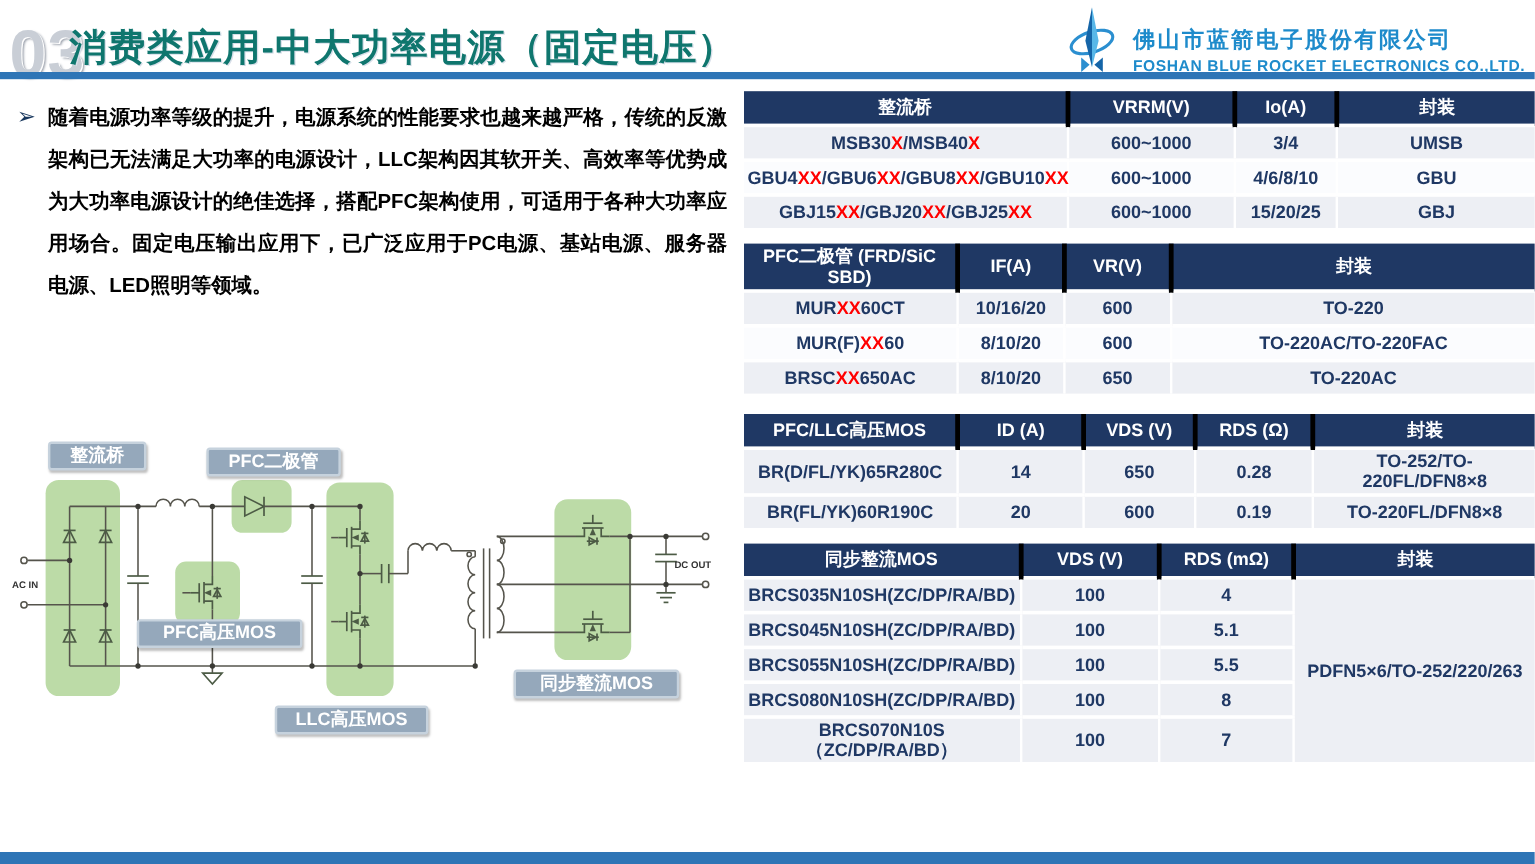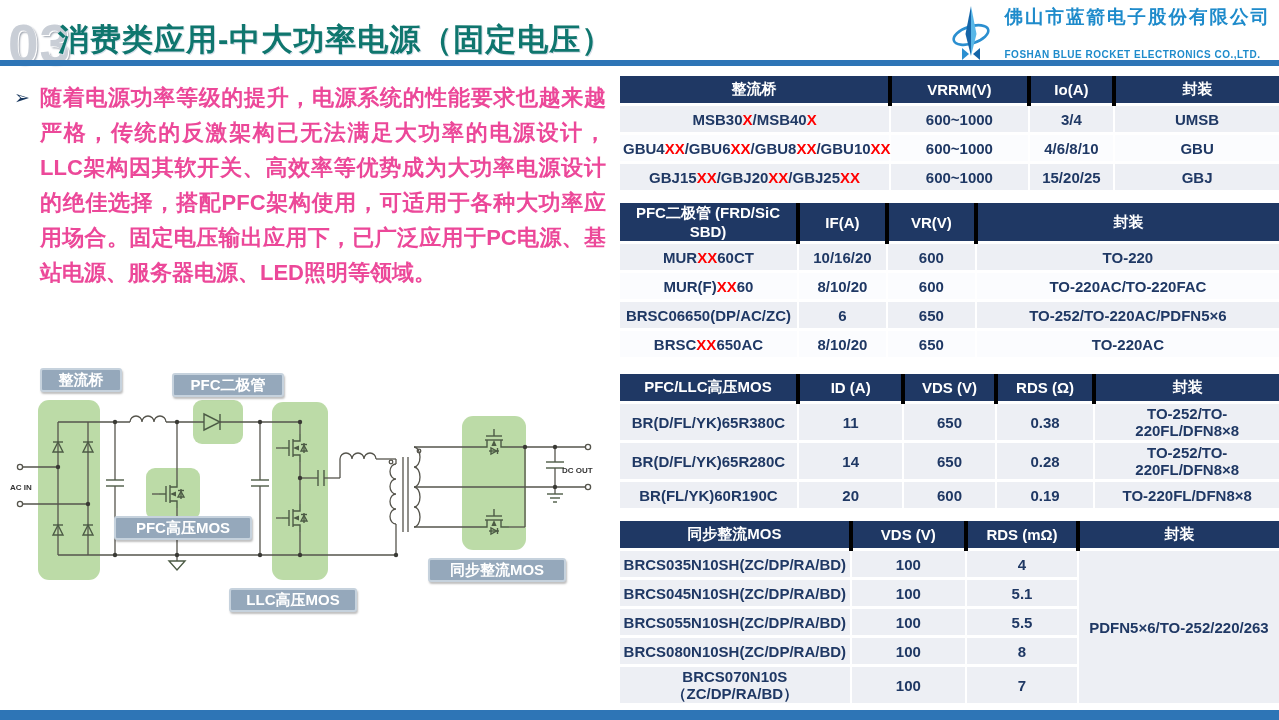--- a/index.html
+++ b/index.html
@@ -12,29 +12,29 @@
     position:absolute;left:8px;top:12px;font-size:55px;font-weight:bold;
     color:#c9ced6;text-shadow:1px 1px 0 #ffffff,2px 2px 2px #9aa0ab;letter-spacing:1px;
   }
   .hdr-title{
     position:absolute;left:58px;top:19px;font-size:31px;font-weight:bold;
     color:#0f766e;letter-spacing:1px;text-shadow:1px 1px 0 #d8dfe9;white-space:nowrap;
   }
   .hdr-bar{position:absolute;left:0;top:60px;width:1279px;height:6px;background:#2e75b6;}
   .bottom-bar{position:absolute;left:0;bottom:0;width:1279px;height:10px;background:#2e75b6;}
   
-  .logo{position:absolute;right:8px;top:4px;display:flex;align-items:flex-start;}
+  .logo{position:absolute;right:8px;top:4px;display:flex;align-items:flex-end;}
   .logo-txt{margin-left:6px;}
   .logo-cn{font-size:18.5px;font-weight:bold;color:#1e8bcb;letter-spacing:2px;white-space:nowrap;}
-  .logo-en{font-size:10px;font-weight:bold;color:#1e8bcb;letter-spacing:0.5px;white-space:nowrap;margin-top:20px;}
+  .logo-en{font-size:13px;font-weight:bold;color:#1e8bcb;letter-spacing:0.5px;white-space:nowrap;margin-top:2px;}
   
   .intro{position:absolute;left:12px;top:80px;width:600px;}
   .intro .bullet{position:absolute;left:2px;top:6px;font-size:19px;color:#17365d;font-weight:bold;}
   .intro .txt{
-    margin-left:28px;width:566px;font-size:22px;font-weight:bold;color:#ec4899;
+    margin-left:28px;width:566px;font-size:17px;font-weight:bold;color:#000000;
     line-height:35px;text-align:justify;
   }
   
   .diagram{position:absolute;left:10px;top:352px;width:600px;height:305px;}
   .diagram svg{position:absolute;left:0;top:0;}
   .pill{
     position:absolute;background:#95a8bb;border:2px solid #c6d2dd;border-radius:3px;
     color:#ffffff;font-weight:bold;font-size:15px;text-align:center;line-height:20px;
     box-shadow:1px 2px 2px rgba(0,0,0,.25);padding:0 4px;white-space:nowrap;
   }
@@ -284,26 +284,20 @@
           <td>600</td>
           <td>TO-220</td>
         </tr>
         <tr>
           <td>MUR(F)<span class="red">XX</span>60</td>
           <td>8/10/20</td>
           <td>600</td>
           <td>TO-220AC/TO-220FAC</td>
         </tr>
         <tr>
-          <td>BRSC06650(DP/AC/ZC)</td>
-          <td>6</td>
-          <td>650</td>
-          <td>TO-252/TO-220AC/PDFN5×6</td>
-        </tr>
-        <tr>
           <td>BRSC<span class="red">XX</span>650AC</td>
           <td>8/10/20</td>
           <td>650</td>
           <td>TO-220AC</td>
         </tr>
       </tbody>
     </table>
   <table class="tbl t-flat">
       <colgroup>
         <col style="width: 27%;">
@@ -316,27 +310,20 @@
         <tr>
           <th>PFC/LLC高压MOS</th>
           <th>ID (A)</th>
           <th>VDS (V)</th>
           <th>RDS (Ω)</th>
           <th>封装</th>
         </tr>
       </thead>
       <tbody>
         <tr>
-          <td>BR(D/FL/YK)65R380C</td>
-          <td>11</td>
-          <td>650</td>
-          <td>0.38</td>
-          <td>TO-252/TO-220FL/DFN8×8</td>
-        </tr>
-        <tr>
           <td>BR(D/FL/YK)65R280C</td>
           <td>14</td>
           <td>650</td>
           <td>0.28</td>
           <td>TO-252/TO-220FL/DFN8×8</td>
         </tr>
         <tr>
           <td>BR(FL/YK)60R190C</td>
           <td>20</td>
           <td>600</td>

